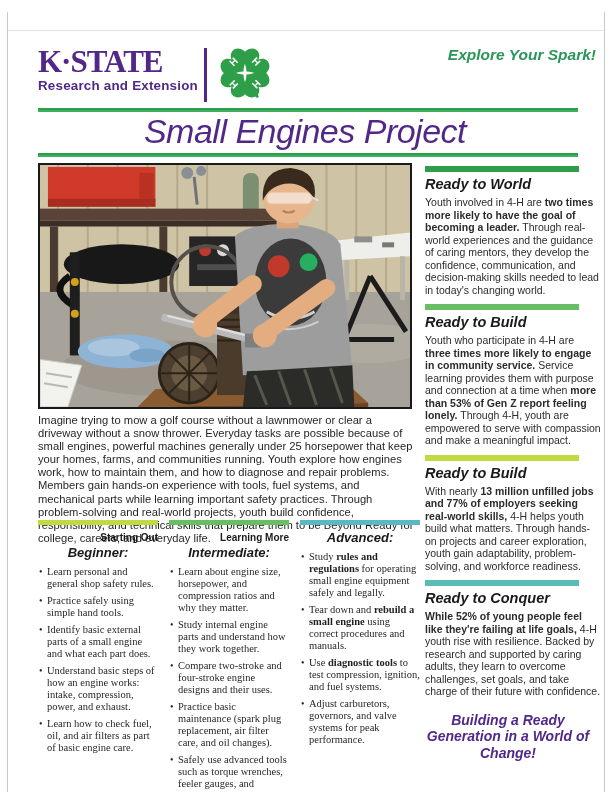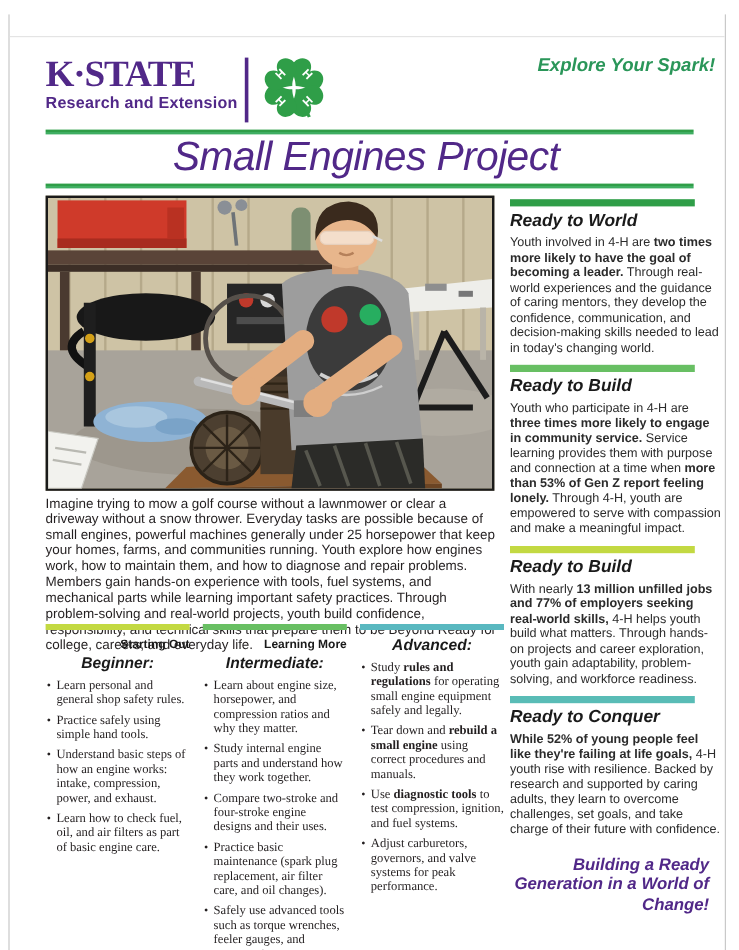--- a/index.html
+++ b/index.html
@@ -41,21 +41,21 @@
   .level li { position:relative; padding-left:9px; margin-bottom:5px; }
   .level li::before { content:"\2022"; position:absolute; left:1px; top:0; font-size:10px; }
 
   
   .sidebar { position:absolute; left:417px; top:146px; width:176px; }
   .sidebar h2 { width:154px; text-align:center; font-size:16.5px; line-height:18px; color:var(--purple,#512888); }
   .sb-section { margin-top:8px; }
   .sb-bar { width:154px; height:6px; margin-bottom:4px; }
   .sb-section h3 { font-size:14.5px; line-height:16px; font-style:italic; color:#1a1a1a; margin-bottom:4px; }
   .sb-section p { font-size:10.5px; line-height:12.5px; color:#2b2b2b; }
-  .closing { margin-top:14px; width:166px; text-align:right; font-size:14px; line-height:16.5px;
+  .closing { margin-top:14px; width:166px; text-align:center; font-size:14px; line-height:16.5px;
     font-weight:bold; font-style:italic; color:var(--purple,#512888); }
 
   b, .seg-b { font-weight:bold; }
 </style>
 </head>
 <body>
 
 <div class="canvas">
   <div class="page">
     <div class="scan-top"></div>
@@ -218,20 +218,21 @@
     <p class="intro">Imagine trying to mow a golf course without a lawnmower or clear a driveway without a snow thrower. Everyday tasks are possible because of small engines, powerful machines generally under 25 horsepower that keep your homes, farms, and communities running. Youth explore how engines work, how to maintain them, and how to diagnose and repair problems. Members gain hands-on experience with tools, fuel systems, and mechanical parts while learning important safety practices. Through problem-solving and real-world projects, youth build confidence, responsibility, and technical skills that prepare them to be Beyond Ready for college, careers, and everyday life.</p>
 
     <div class="levels">
       <section class="level">
         <div class="level-bar" style="background: rgb(195, 217, 66);"></div>
         <h3>Starting Out</h3>
         <h4>Beginner:</h4>
         <ul>
             <li>Learn personal and general shop safety rules.</li>
             <li>Practice safely using simple hand tools.</li>
+            <li>Identify basic external parts of a small engine and what each part does.</li>
             <li>Understand basic steps of how an engine works: intake, compression, power, and exhaust.</li>
             <li>Learn how to check fuel, oil, and air filters as part of basic engine care.</li>
           </ul>
       </section>
       <section class="level">
         <div class="level-bar" style="background: rgb(104, 191, 99);"></div>
         <h3>Learning More</h3>
         <h4>Intermediate:</h4>
         <ul>
             <li>Learn about engine size, horsepower, and compression ratios and why they matter.</li>

